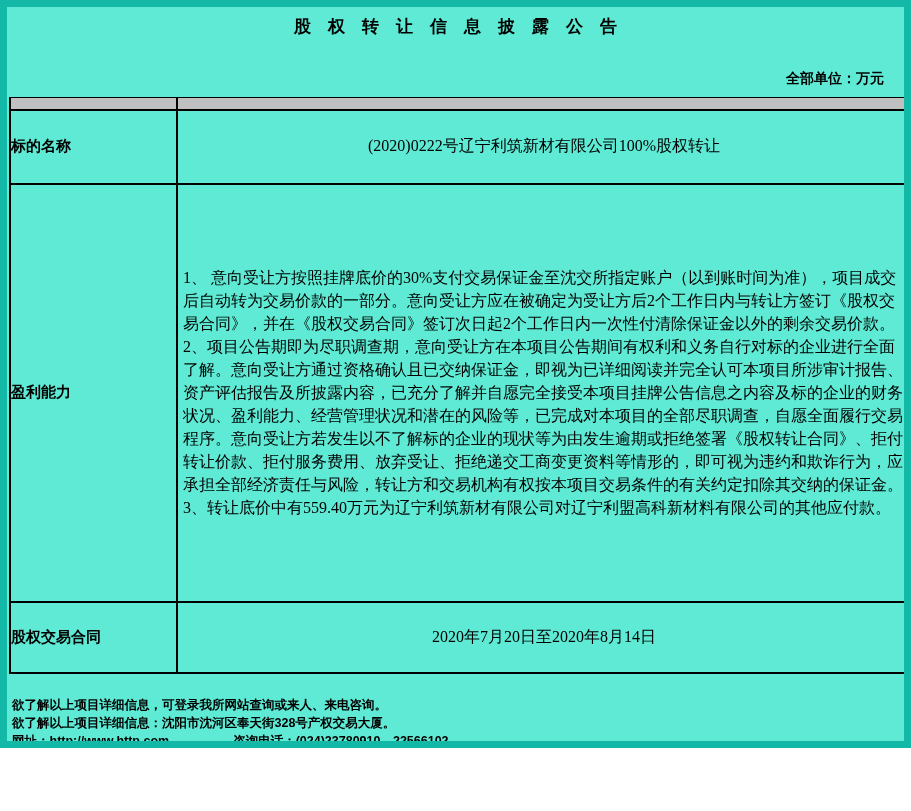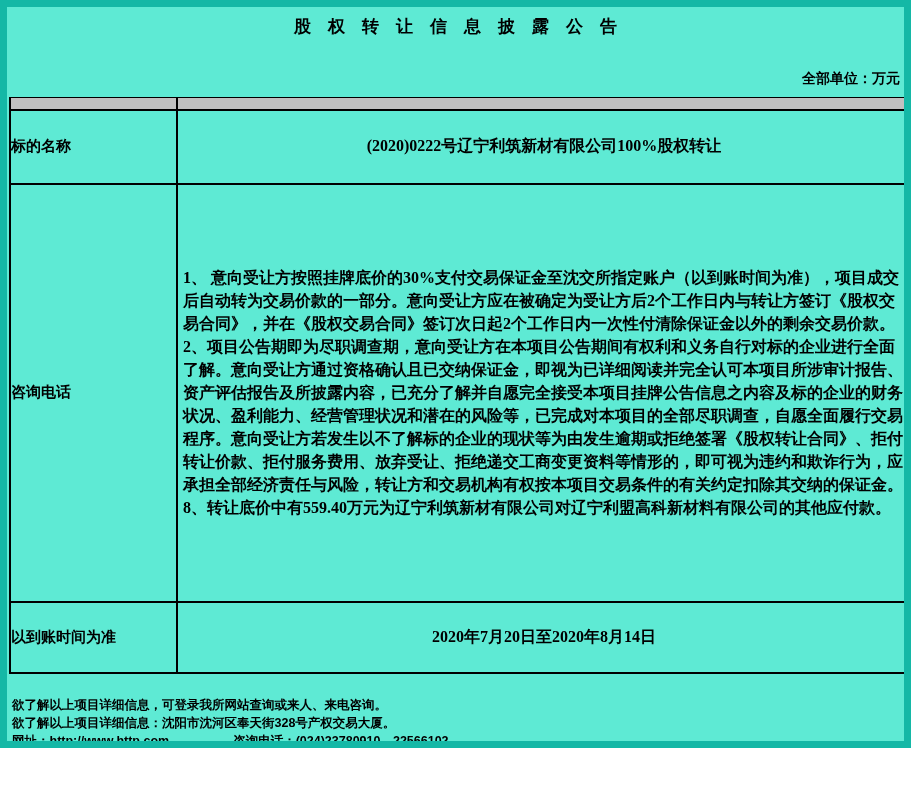--- a/index.html
+++ b/index.html
@@ -24,21 +24,21 @@
     padding-top: 8px;
     text-align: center;
     font-size: 17px;
     font-weight: bold;
     letter-spacing: 17px;
     text-indent: 17px;
     font-family: "Liberation Serif", "DejaVu Serif", serif;
   }
   .unit-note {
     position: absolute;
-    right: 4px; bottom: 9px;
+    right: 20px; bottom: 9px;
     font-size: 14px;
     font-weight: bold;
     font-family: "Liberation Sans", "DejaVu Sans", sans-serif;
   }
   table.main-table {
     border-collapse: collapse;
     margin-left: 2px;
     width: 903px;
     table-layout: fixed;
   }
@@ -53,21 +53,20 @@
     padding: 0;
   }
   td.label-cell {
     font-weight: bold;
     font-size: 15px;
     font-family: "Liberation Serif", "DejaVu Serif", serif;
   }
   td.value-cell {
     text-align: center;
     font-size: 16px;
-    font-weight: bold;
   }
   tr.row-target   td { height: 74px; }
   tr.row-price    td { height: 75px; }
   tr.row-cond     td { height: 418px; }
   tr.row-period   td { height: 71px; }
   td.conditions-cell {
     text-align: left;
     padding: 4px 5px;
     font-size: 16px;
     line-height: 23px;
@@ -103,30 +102,30 @@
         <td></td>
       </tr>
 
       <tr class="row-target">
         <td class="label-cell">标的名称</td>
         <td class="value-cell">(2020)0222号辽宁利筑新材有限公司100%股权转让</td>
       </tr>
 
 
       <tr class="row-cond">
-        <td class="label-cell">咨询电话</td>
+        <td class="label-cell">盈利能力</td>
         <td class="value-cell conditions-cell">
           <p>1、 意向受让方按照挂牌底价的30%支付交易保证金至沈交所指定账户（以到账时间为准），项目成交后自动转为交易价款的一部分。意向受让方应在被确定为受让方后2个工作日内与转让方签订《股权交易合同》，并在《股权交易合同》签订次日起2个工作日内一次性付清除保证金以外的剩余交易价款。</p>
           <p>2、项目公告期即为尽职调查期，意向受让方在本项目公告期间有权利和义务自行对标的企业进行全面了解。意向受让方通过资格确认且已交纳保证金，即视为已详细阅读并完全认可本项目所涉审计报告、资产评估报告及所披露内容，已充分了解并自愿完全接受本项目挂牌公告信息之内容及标的企业的财务状况、盈利能力、经营管理状况和潜在的风险等，已完成对本项目的全部尽职调查，自愿全面履行交易程序。意向受让方若发生以不了解标的企业的现状等为由发生逾期或拒绝签署《股权转让合同》、拒付转让价款、拒付服务费用、放弃受让、拒绝递交工商变更资料等情形的，即可视为违约和欺诈行为，应承担全部经济责任与风险，转让方和交易机构有权按本项目交易条件的有关约定扣除其交纳的保证金。</p>
-          <p>8、转让底价中有559.40万元为辽宁利筑新材有限公司对辽宁利盟高科新材料有限公司的其他应付款。</p>
+          <p>3、转让底价中有559.40万元为辽宁利筑新材有限公司对辽宁利盟高科新材料有限公司的其他应付款。</p>
         </td>
       </tr>
 
       <tr class="row-period">
-        <td class="label-cell">以到账时间为准</td>
+        <td class="label-cell">股权交易合同</td>
         <td class="value-cell">2020年7月20日至2020年8月14日</td>
       </tr>
     </tbody>
   </table>
 
   <div class="footer">
     <div>欲了解以上项目详细信息，可登录我所网站查询或来人、来电咨询。</div>
     <div>欲了解以上项目详细信息：沈阳市沈河区奉天街328号产权交易大厦。</div>
     <div>
       <span>网址：http://www.http.com</span><span class="phone-part">咨询电话：(024)23780910、22566102。</span>

